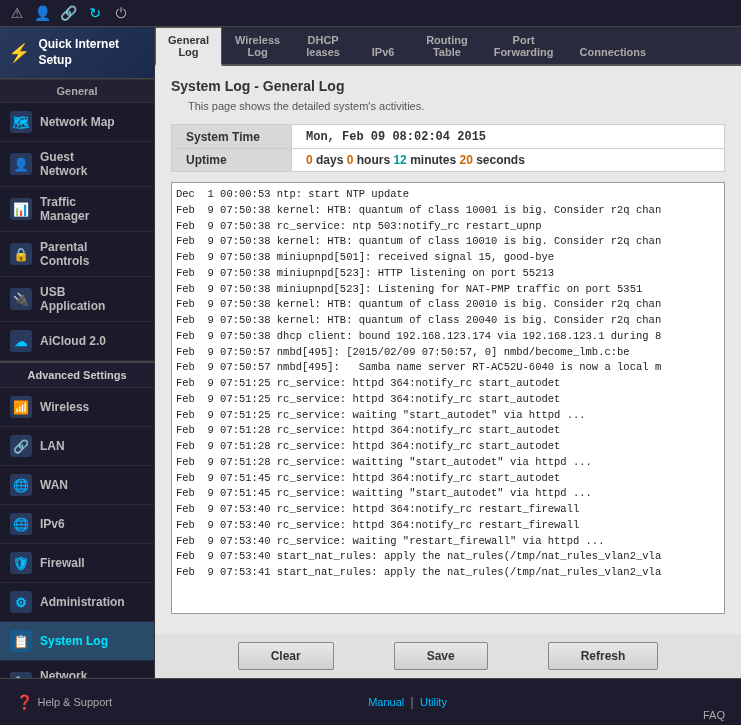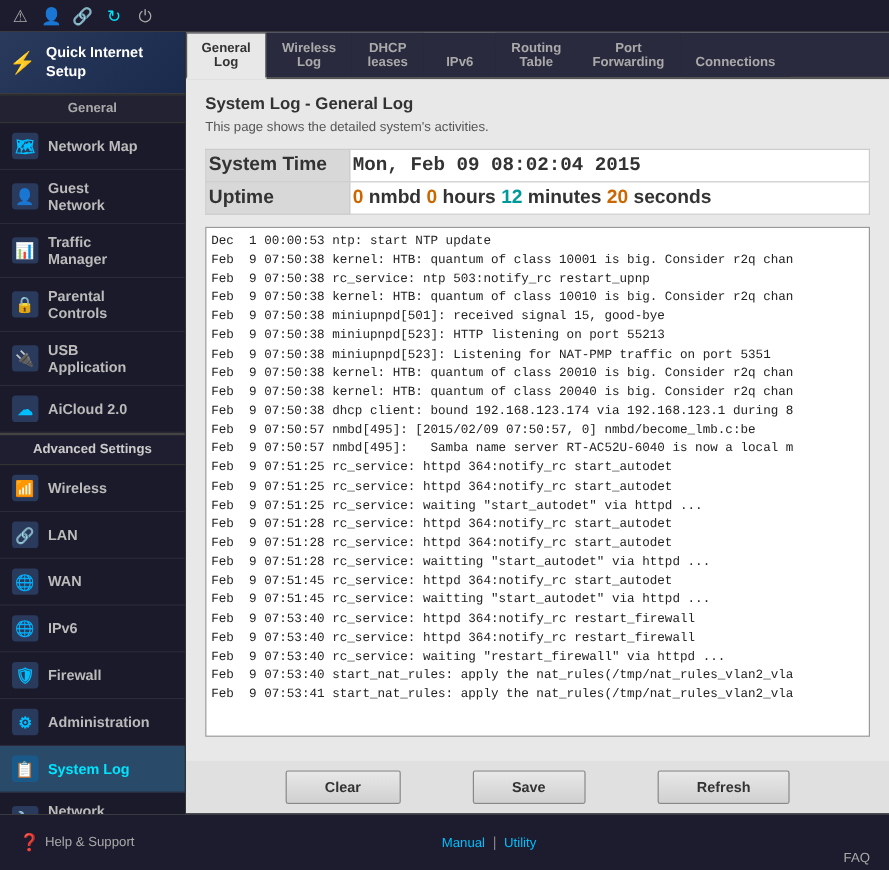--- a/index.html
+++ b/index.html
@@ -186,31 +186,32 @@
     .page-title {
       font-size: 14px;
       font-weight: bold;
       color: #333;
       margin-bottom: 6px;
     }
     .page-desc {
       font-size: 11px;
       color: #555;
       margin-bottom: 12px;
+      margin-left: 17px;
     }
 
     
     .info-table {
       width: 100%;
       margin-bottom: 10px;
       border-collapse: collapse;
     }
     .info-table td {
-      padding: 4px 2px;
-      font-size: 16px;
+      padding: 4px 14px;
+      font-size: 12px;
       border: 1px solid #ccc;
     }
     .info-table .info-label {
       background: #d8d8d8;
       color: #333;
       font-weight: bold;
       width: 120px;
     }
     .info-table .info-value {
       background: #ffffff;
@@ -405,21 +406,21 @@
               <tr>
             <td class="info-label">System Time</td>
             <td class="info-value">
               <span style="color:#333; font-weight:bold; font-family: 'Courier New', monospace;">Mon, Feb 09  08:02:04  2015</span>
             </td>
           </tr>
           <tr>
             <td class="info-label">Uptime</td>
             <td class="info-value">
               <span class="orange">0</span>
-              <span class="white" style="color:#333"> nmbd </span>
+              <span class="white" style="color:#333"> days </span>
               <span class="orange">0</span>
               <span class="white" style="color:#333"> hours </span>
               <span style="color:#009999">12</span>
               <span class="white" style="color:#333"> minutes </span>
               <span style="color:#cc6600">20</span>
               <span class="white" style="color:#333"> seconds</span>
             </td>
           </tr>
         </tbody>
           </table>

